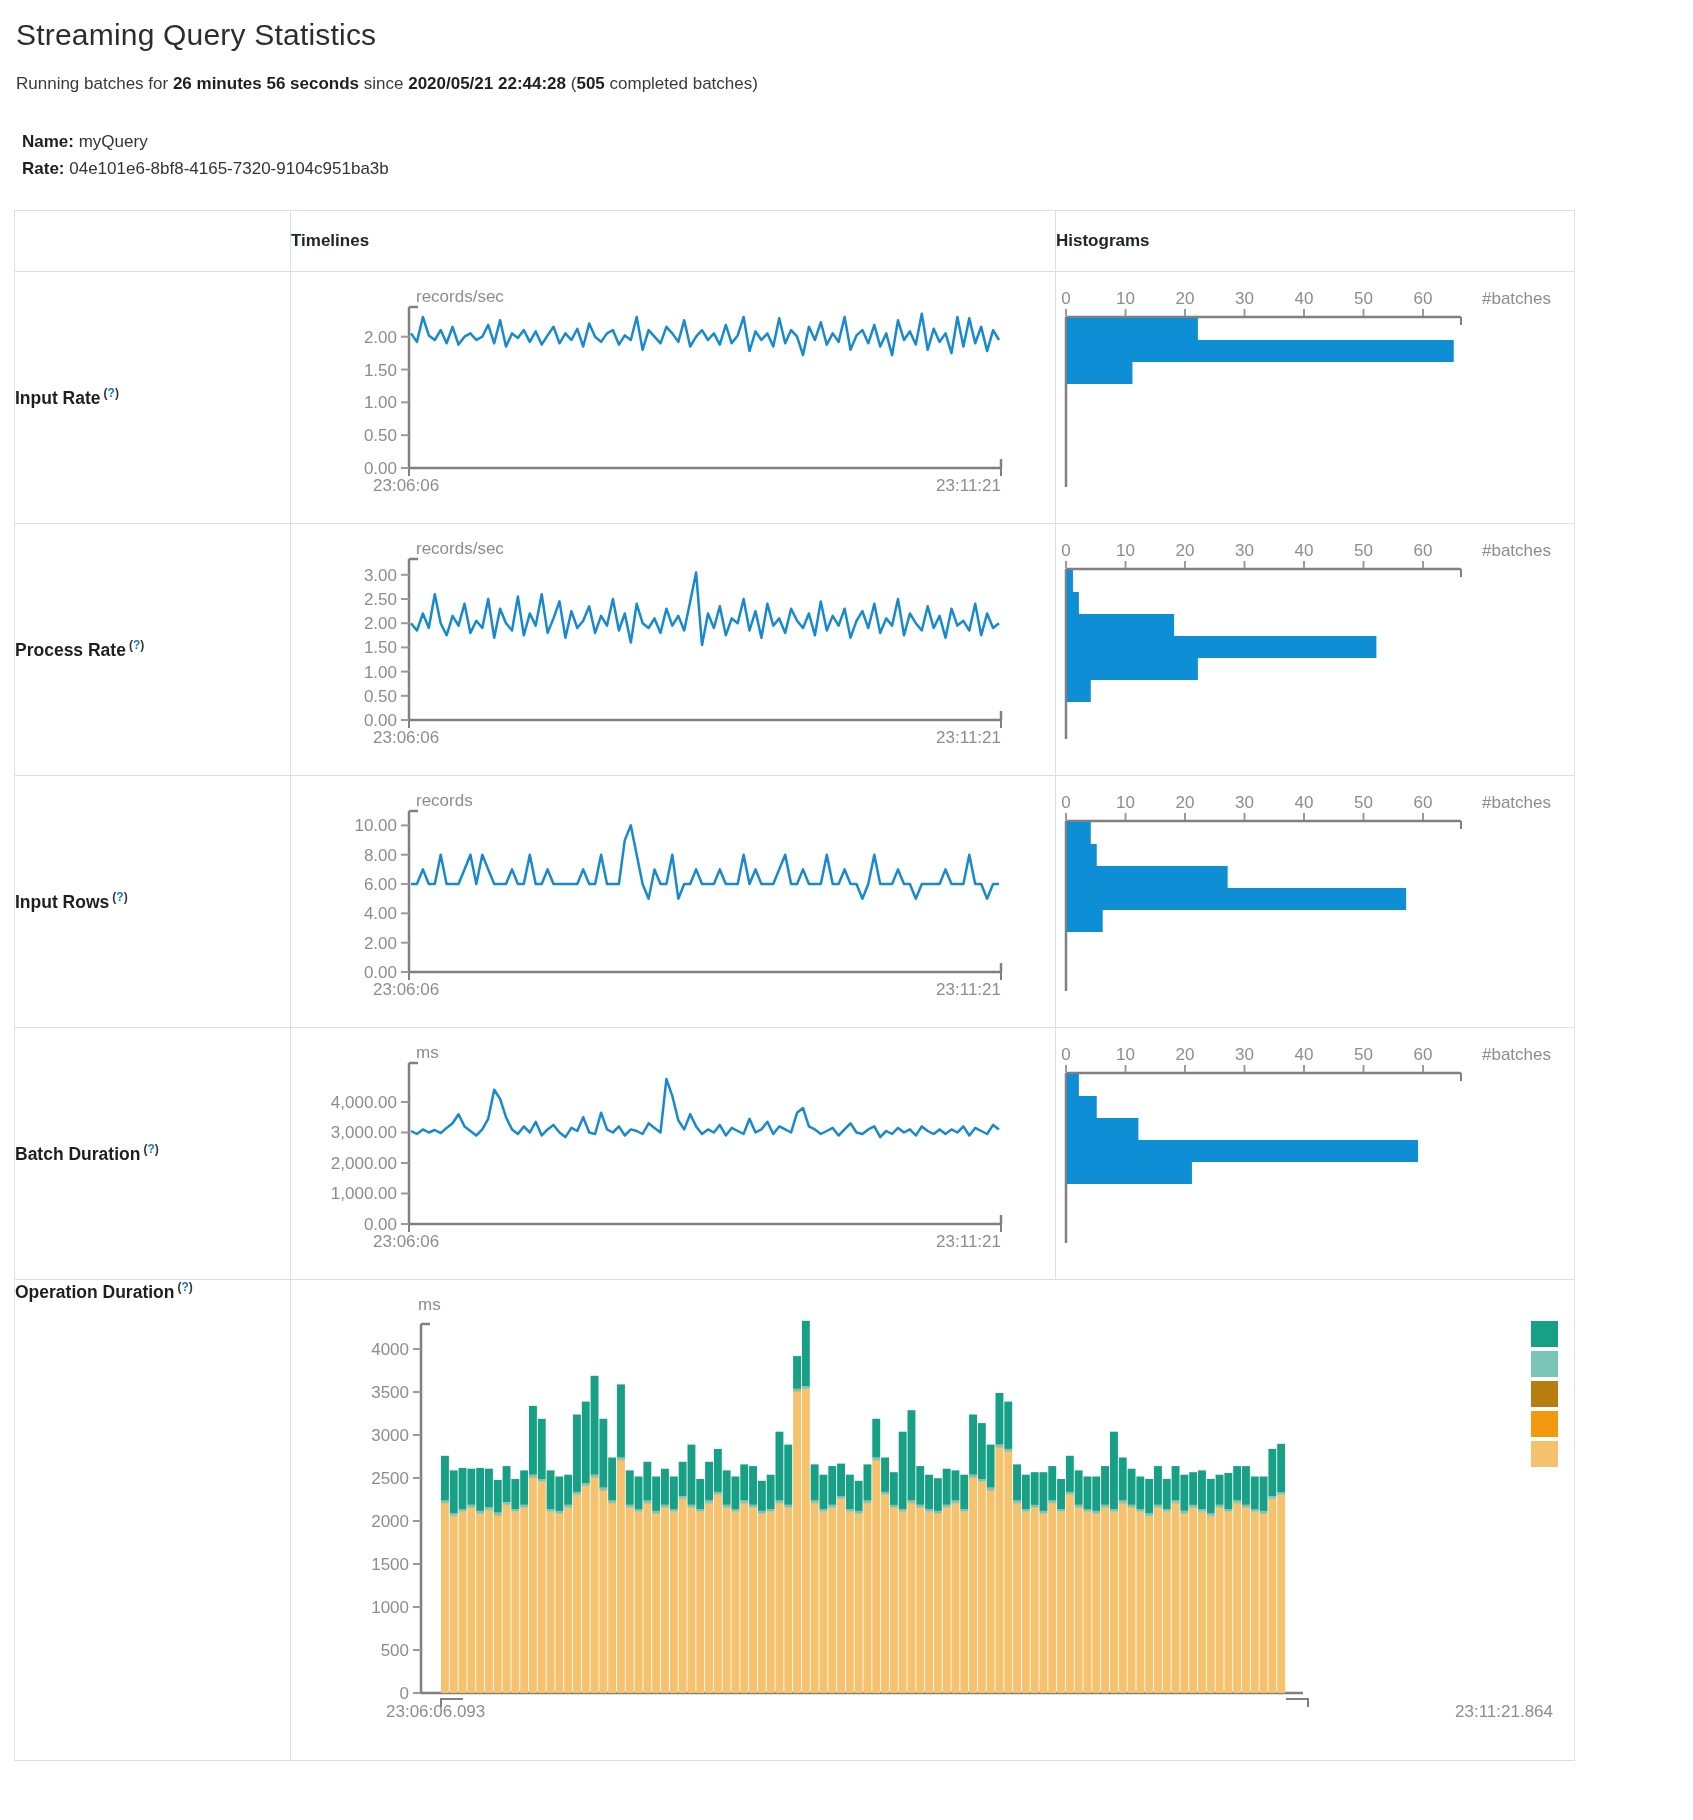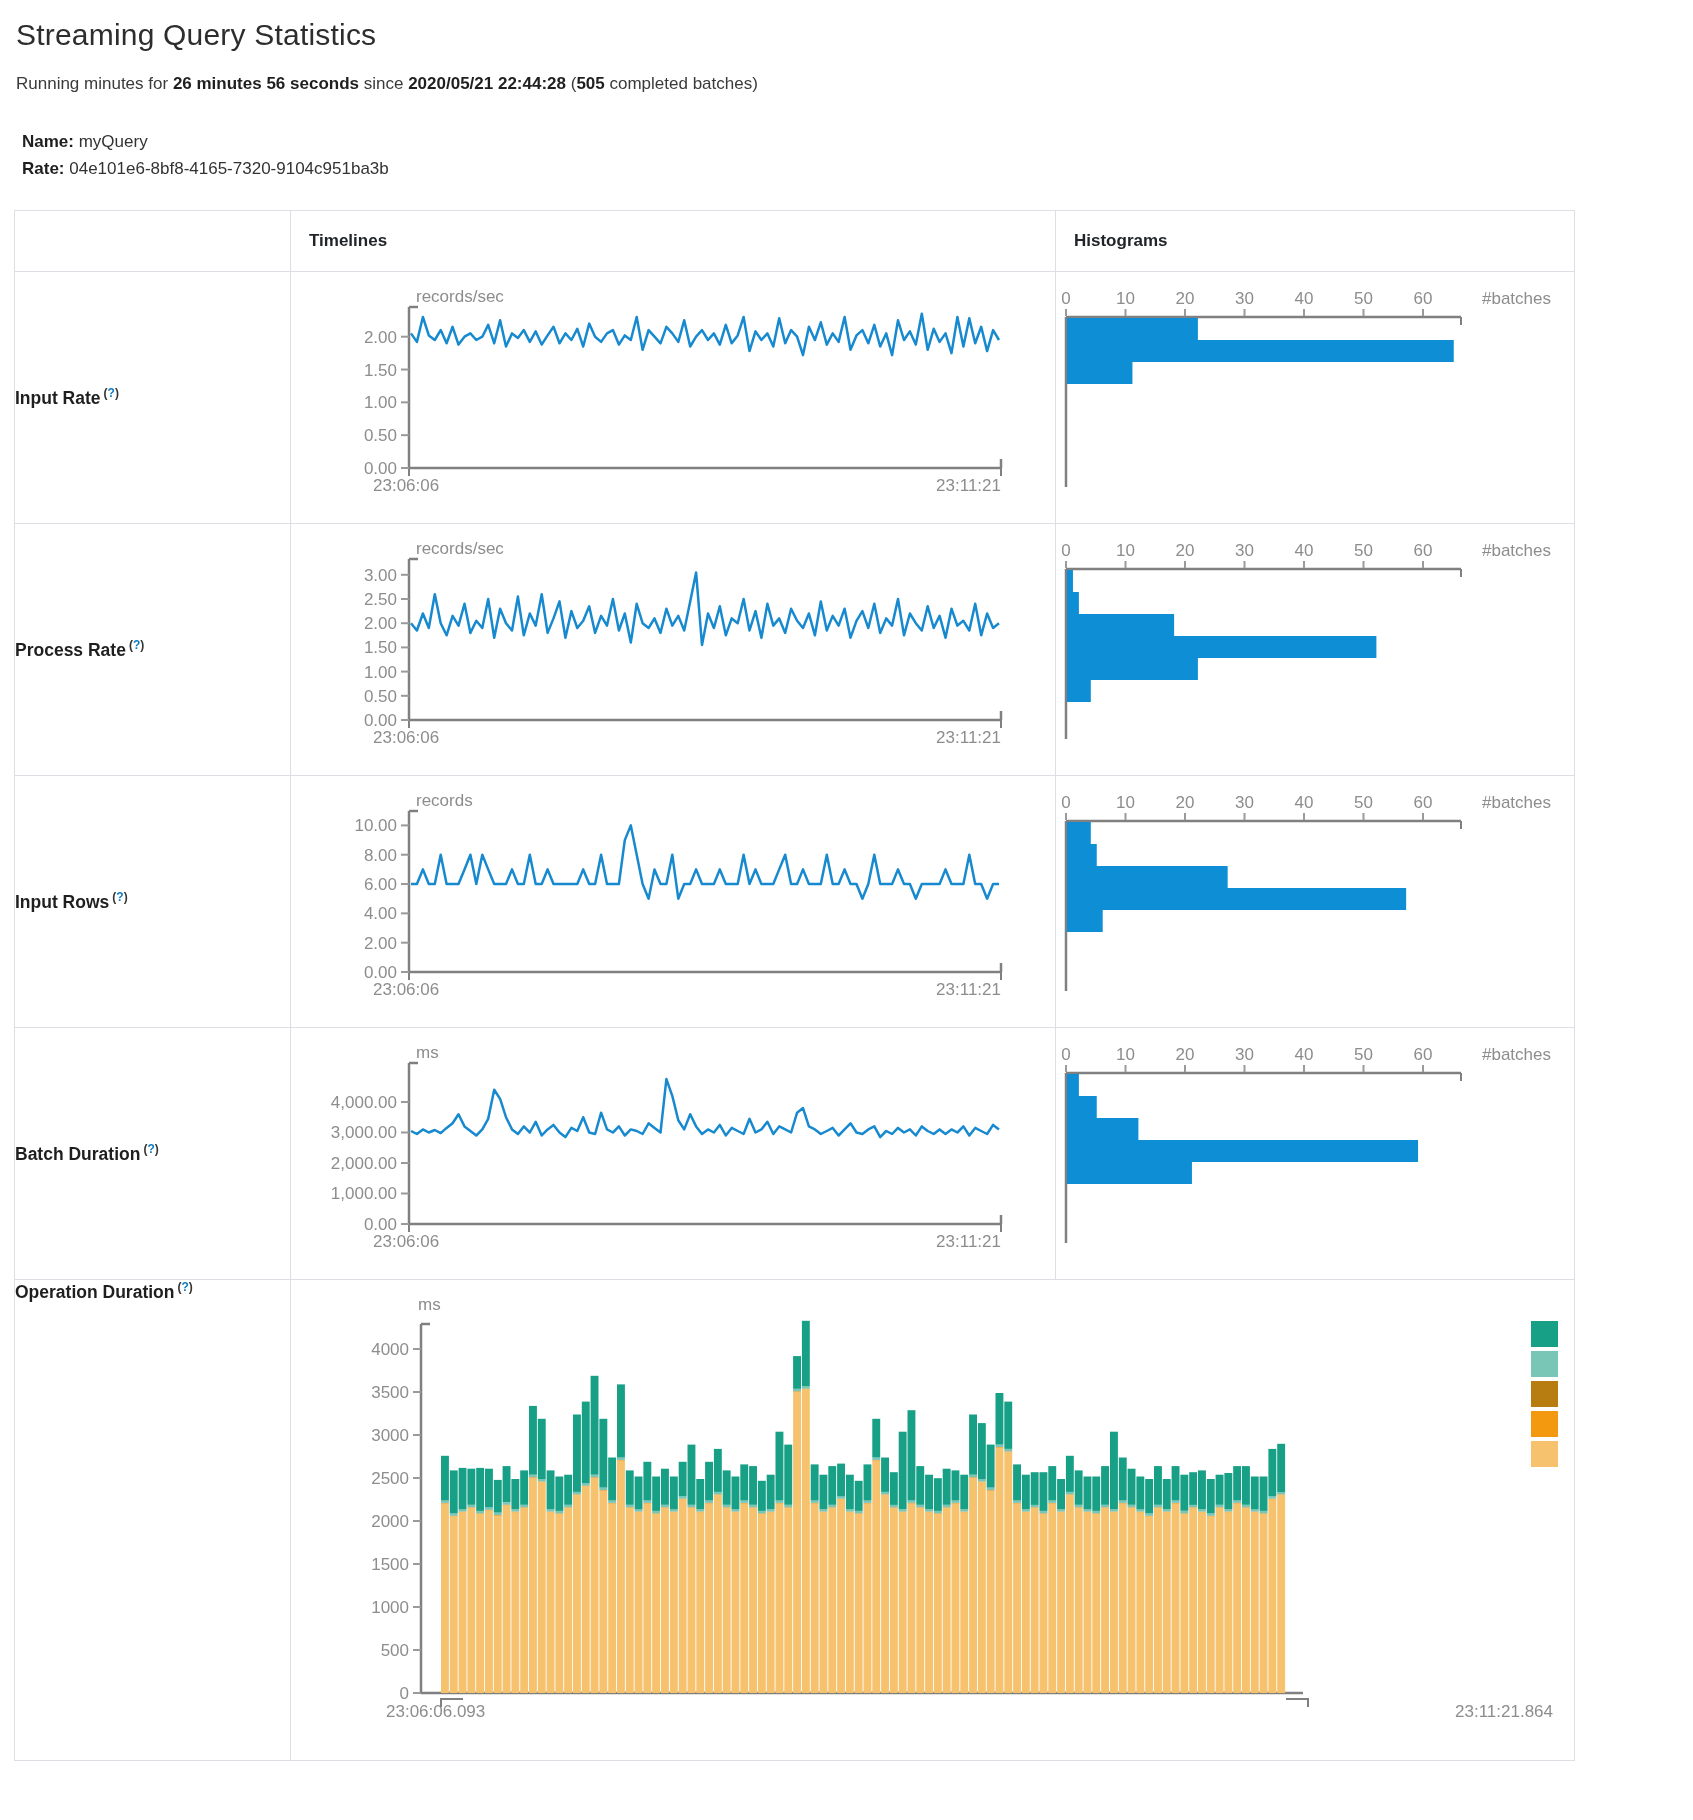--- a/index.html
+++ b/index.html
@@ -7,41 +7,41 @@
   html,body { margin:0; padding:0; background:#ffffff; }
   body { width:1693px; min-height:1820px; font-family:"Liberation Sans", sans-serif; color:#212529; }
   .container { padding:12px 16px 24px 16px; }
   .page-title { font-size:30px; font-weight:400; color:#2d2d2d; margin:6px 0 0 0; letter-spacing:0.2px; }
   .subtitle { font-size:17px; color:#3a3a3a; margin-top:22px; }
   .subtitle b { color:#1f1f1f; }
   .meta { margin-top:34px; font-size:17px; line-height:27px; color:#333; }
   .meta b { color:#1f1f1f;margin-left:6px; }
   table.stats { margin-top:28px; border-collapse:collapse; table-layout:fixed; width:1560px; margin-left:-2px; }
   table.stats th, table.stats td { border:1px solid #dce0e5; padding:0; }
-  table.stats th { height:61px; text-align:left; vertical-align:middle; font-size:17px; font-weight:700; color:#212529; padding-left:18px; }
+  table.stats th { height:61px; text-align:left; vertical-align:middle; font-size:17px; font-weight:700; color:#212529; }
   td.rowlabel { width:276px; vertical-align:middle; padding-left:16px; font-size:17.5px; font-weight:700; color:#1f1f1f;margin-left:8px; }
   td.rowlabel .sup { font-size:12px; vertical-align:super; font-weight:700; color:#333; margin-left:3px; }
   td.rowlabel .sup .q { color:#0c7bc4; cursor:default; }
   td.chartcell { vertical-align:top;margin-left:15px; }
   td.tl { width:765px; height:251px; }
   td.hg { width:519px; height:251px; }
   td.oplabel { vertical-align:top; padding-top:30px; }
   td.opcell { height:481px; }
   svg { display:block; }
   .ticktext { font-size:17px; fill:#8d8d8d; font-family:"Liberation Sans", sans-serif; }
   .unittext { font-size:17px; fill:#8d8d8d; font-family:"Liberation Sans", sans-serif; }
 </style>
 </head>
 <body>
 
 <div class="container">
   <h1 class="page-title">Streaming Query Statistics</h1>
 
   <div class="subtitle">
-    <span>Running minutes for </span><b>26 minutes 56 seconds</b><span> since </span><b>2020/05/21 22:44:28</b><span> (</span><b>505</b><span> completed batches)</span>
+    <span>Running batches for </span><b>26 minutes 56 seconds</b><span> since </span><b>2020/05/21 22:44:28</b><span> (</span><b>505</b><span> completed batches)</span>
   </div>
 
   <div class="meta">
     <div><b>Name:</b> <span>myQuery</span></div>
     <div><b>Rate:</b> <span>04e101e6-8bf8-4165-7320-9104c951ba3b</span></div>
   </div>
 
   <table class="stats">
     <tbody>
         <tr>

